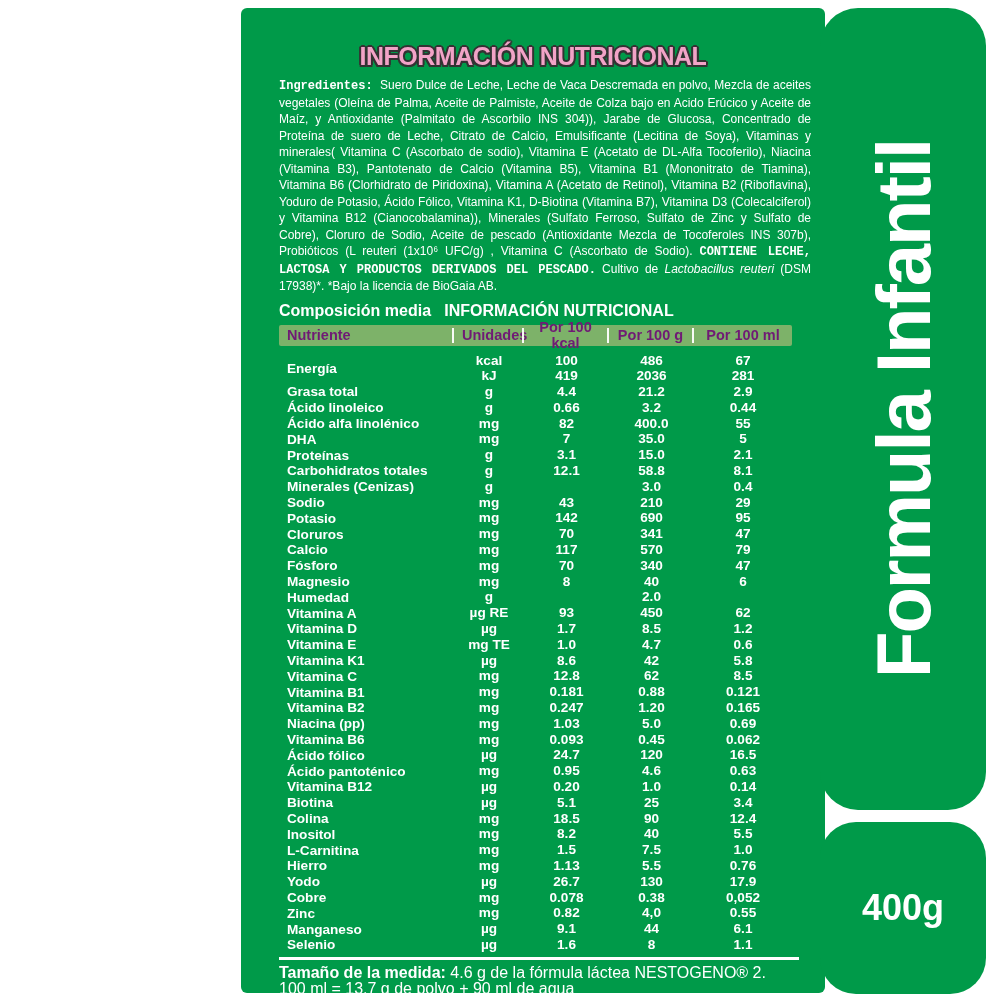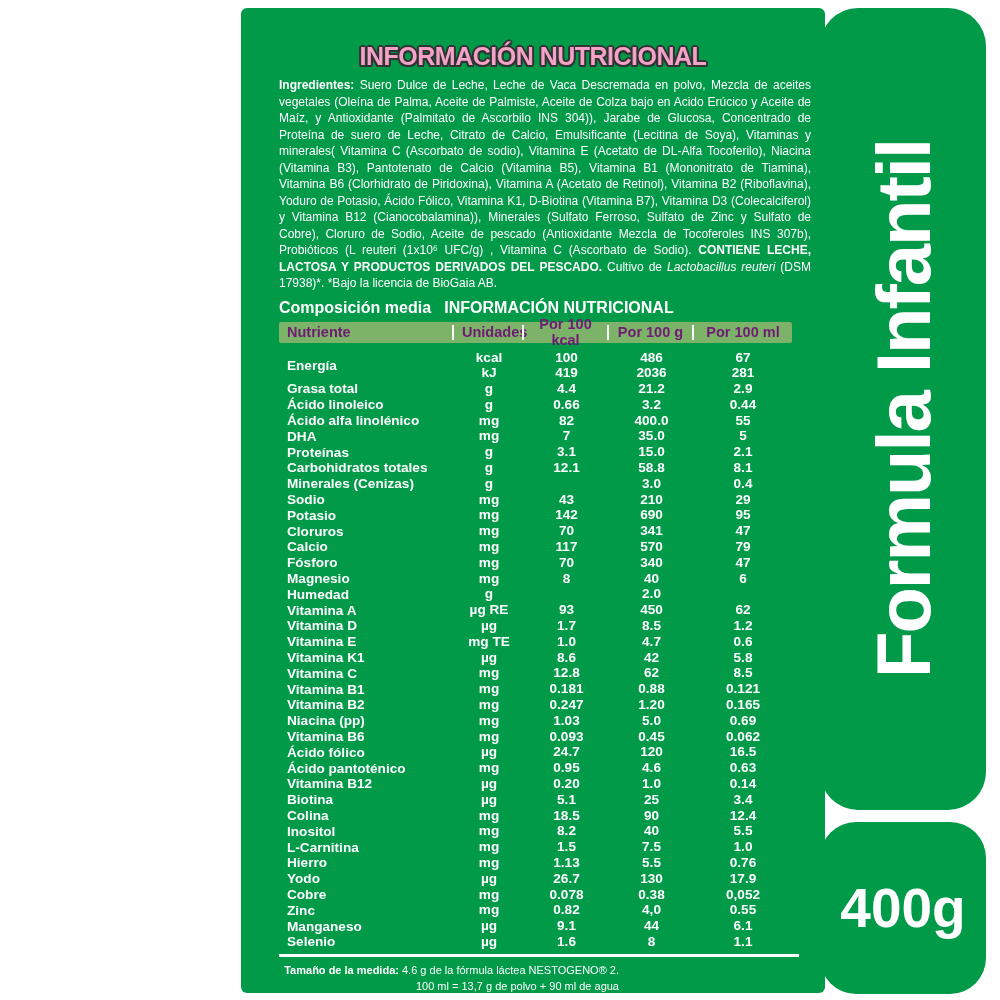--- a/index.html
+++ b/index.html
@@ -21,21 +21,21 @@
     margin-top:34px;text-align:center;
     font-size:25px;font-weight:700;letter-spacing:-0.5px;
     color:var(--pink);
     text-shadow:-1.5px -1.5px 0 #333,1.5px -1.5px 0 #333,-1.5px 1.5px 0 #333,1.5px 1.5px 0 #333,
                  0 -2px 0 #333,0 2px 0 #333,-2px 0 0 #333,2px 0 0 #333;
   }
   .ingredients{
     margin:6px 0 0 38px;width:532px;
     font-size:12px;line-height:16.5px;text-align:justify;color:#fff;
   }
-  .ingredients b{font-weight:700;}
+  .ingredients b{font-weight:700;font-family:Liberation Mono, monospace;}
   .ingredients i{font-style:italic;}
 
   .comp-row{
     position:relative;margin:7px 0 0 38px;width:513px;height:19px;
     font-size:16px;font-weight:700;
   }
   .comp-center{position:absolute;left:280px;top:0;transform:translateX(-50%);white-space:nowrap;}
 
   .band{
     margin:4px 0 0 38px;width:513px;height:21px;border-radius:2px;
@@ -54,41 +54,41 @@
   .ncell{width:175px;padding-left:8px;display:flex;align-items:center;}
   .lines{flex:1;display:flex;flex-direction:column;}
   .line{display:flex;height:15.8px;line-height:15.8px;}
   .ucell{width:70px;text-align:center;}
   .vcell{width:85px;text-align:center;}
   .mlcell{width:98px;text-align:center;}
 
   .rule{margin:4px 0 0 38px;width:520px;height:3px;background:#fff;}
 
   .footer{
-    margin:5px 0 0 38px;width:340px;text-align:right;
-    font-size:11px;line-height:16px;
+    margin:5px 0 0 38px;width:340px;text-align:left;
+    font-size:16px;line-height:16px;
   }
   .footer .fl{white-space:nowrap;}
   .footer b{font-weight:700;}
 
   
   .pill{
     position:absolute;left:820px;top:8px;width:166px;height:802px;
     background:var(--green);border-radius:38px;
     display:flex;align-items:center;justify-content:center;
   }
   .vert{
     writing-mode:vertical-rl;transform:rotate(180deg);
     color:#fff;font-size:76px;font-weight:700;letter-spacing:-2px;white-space:nowrap;
   }
   .weightbox{
     position:absolute;left:820px;top:822px;width:166px;height:172px;
     background:var(--green);border-radius:36px;
     display:flex;align-items:center;justify-content:center;
-    color:#fff;font-size:55px;font-weight:700;
+    color:#fff;font-size:36px;font-weight:700;
   }
 </style>
 </head>
 <body>
 
 <div class="stage">
 
   <section class="panel">
     <h1 class="title">INFORMACIÓN NUTRICIONAL</h1>
 

